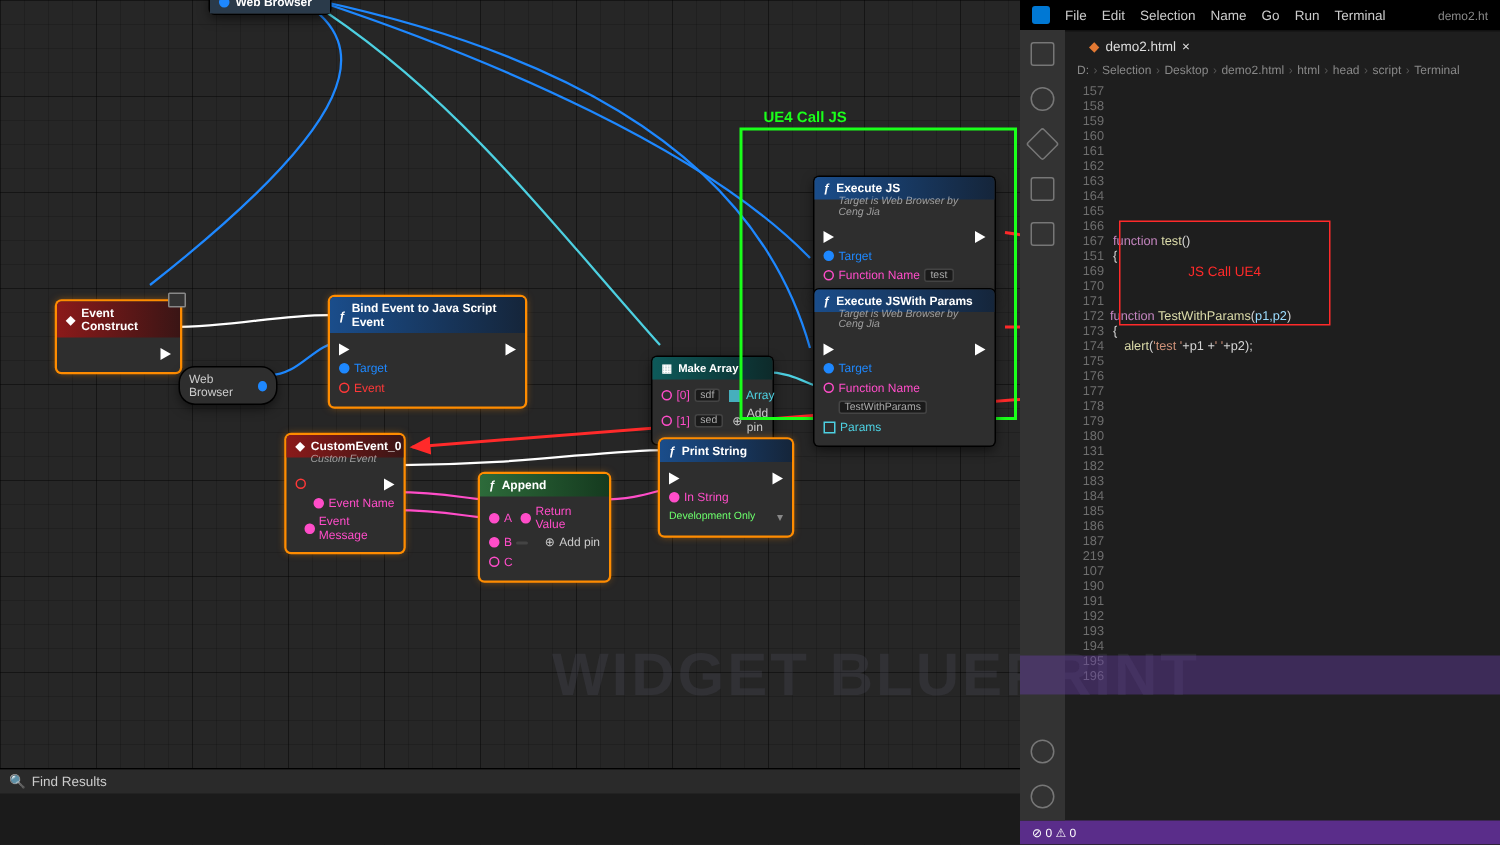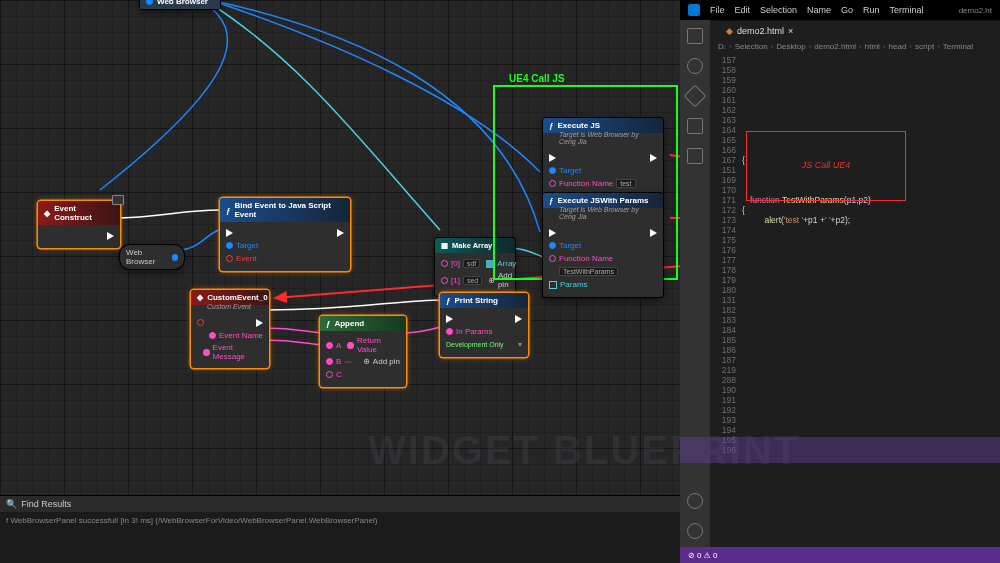--- a/index.html
+++ b/index.html
@@ -265,21 +265,21 @@
             <span class="pin c-exec">
               <span class="tri"></span>
             </span>
             <span class="pin pin-r c-exec">
               <span class="tri"></span>
             </span>
           </div>
         <div class="pin-row">
             <span class="pin c-pink">
               <span class="dot filled"></span>
-              <span>In Params</span>
+              <span>In String</span>
             </span>
           </div>
         <div class="pin-row">
             <span style="color:#6cff6c;font-size:7px;">Development Only</span>
             <span style="color:#888;">▾</span>
           </div>
       </div>
     </div>
 
     <div class="grp" style="left:493px;top:85px;width:185px;height:195px;">
@@ -354,21 +354,20 @@
             </span>
           </div>
       </div>
     </div>
 
     <div class="find">
       <div class="find-hd">
           <span>🔍</span>
           <span>Find Results</span>
         </div>
-      <div class="find-bd">f WebBrowserPanel successful! [in 3! ms] (/WebBrowserForVideo/WebBrowserPanel.WebBrowserPanel)</div>
       <div style="height:34px;"></div>
     </div>
   </div>
 
   <div class="vs">
     <div class="vs-menu">
       <span class="logo"></span>
       <span>File</span>
       <span>Edit</span>
       <span>Selection</span>
@@ -441,50 +440,51 @@
               <div>179</div>
               <div>180</div>
               <div>131</div>
               <div>182</div>
               <div>183</div>
               <div>184</div>
               <div>185</div>
               <div>186</div>
               <div>187</div>
               <div>219</div>
-              <div>288</div>
+              <div>107</div>
               <div>190</div>
               <div>191</div>
               <div>192</div>
               <div>193</div>
               <div>194</div>
               <div>195</div>
               <div>196</div>
             </div>
           <div class="code" id="code">
-            <div class="redbox" style="left:10px;top:78px;width:160px;height:70px;font-style:italic;">
+            <div class="redbox" style="left:10px;top:94px;width:141px;height:70px;">
               <div style="color:#ff2a2a;text-align:center;margin-top:28px;font-size:9px;">JS Call UE4</div>
             </div>
           <div style="padding-left: 6px; white-space: pre;">&nbsp;</div>
               <div style="padding-left: 6px; white-space: pre;">&nbsp;</div>
               <div style="padding-left: 6px; white-space: pre;">&nbsp;</div>
               <div style="padding-left: 6px; white-space: pre;">&nbsp;</div>
               <div style="padding-left: 6px; white-space: pre;">&nbsp;</div>
               <div style="padding-left: 6px; white-space: pre;">&nbsp;</div>
               <div style="padding-left: 6px; white-space: pre;">&nbsp;</div>
               <div style="padding-left: 6px; white-space: pre;">&nbsp;</div>
               <div style="padding-left: 6px; white-space: pre;">&nbsp;</div>
               <div style="padding-left: 6px; white-space: pre;">&nbsp;</div>
+              <div style="padding-left: 6px; white-space: pre;"><span class="kw">function </span><span class="fn">test</span><span>()</span></div>
               <div style="padding-left: 6px; white-space: pre;">{</div>
               <div style="padding-left: 6px; white-space: pre;">&nbsp;</div>
               <div style="padding-left: 6px; white-space: pre;">&nbsp;</div>
               <div style="padding-left: 6px; white-space: pre;">&nbsp;</div>
-              <div style="padding-left: 14px; white-space: pre;"><span class="kw">function </span><span class="fn">TestWithParams</span><span>(</span><span class="pn">p1,p2</span><span>)</span></div>
+              <div style="padding-left: 4px; white-space: pre;"><span class="kw">function </span><span class="fn">TestWithParams</span><span>(</span><span class="pn">p1,p2</span><span>)</span></div>
               <div style="padding-left: 6px; white-space: pre;">{</div>
-              <div style="padding-left: 19px; white-space: pre;">    <span class="fn">alert</span><span>(</span><span class="str">'test '</span><span>+p1 +</span><span class="str">' '</span><span>+p2);</span></div>
+              <div style="padding-left: 4px; white-space: pre;">    <span class="fn">alert</span><span>(</span><span class="str">'test '</span><span>+p1 +</span><span class="str">' '</span><span>+p2);</span></div>
               <div style="padding-left: 6px; white-space: pre;">&nbsp;</div>
               <div style="padding-left: 6px; white-space: pre;">&nbsp;</div>
               <div style="padding-left: 6px; white-space: pre;">&nbsp;</div>
               <div style="padding-left: 6px; white-space: pre;">&nbsp;</div>
               <div style="padding-left: 6px; white-space: pre;">&nbsp;</div>
               <div style="padding-left: 6px; white-space: pre;">&nbsp;</div>
               <div style="padding-left: 6px; white-space: pre;">&nbsp;</div>
               <div style="padding-left: 6px; white-space: pre;">&nbsp;</div>
               <div style="padding-left: 6px; white-space: pre;">&nbsp;</div>
               <div style="padding-left: 6px; white-space: pre;">&nbsp;</div>

